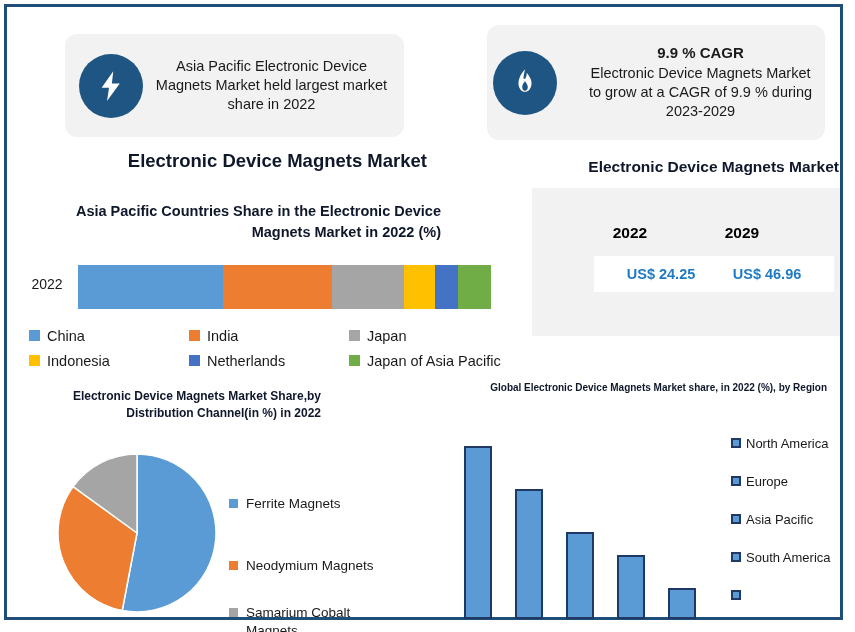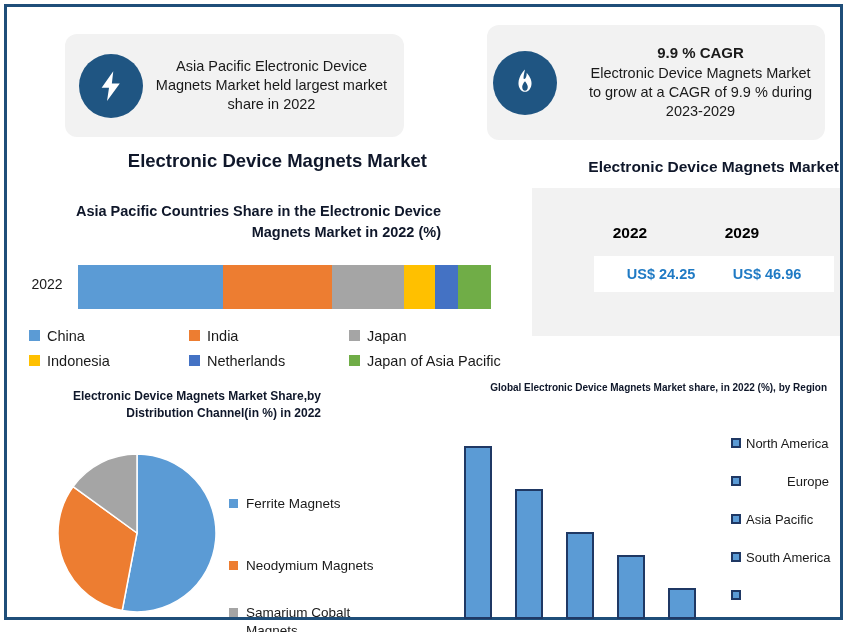--- a/index.html
+++ b/index.html
@@ -238,21 +238,21 @@
         <div class="col" style="left: 68px; width: 28px; height: 130px; background: rgb(91, 155, 213);"></div>
         <div class="col" style="left: 119px; width: 28px; height: 87px; background: rgb(91, 155, 213);"></div>
         <div class="col" style="left: 170px; width: 28px; height: 64px; background: rgb(91, 155, 213);"></div>
         <div class="col" style="left: 221px; width: 28px; height: 31px; background: rgb(91, 155, 213);"></div>
       </div>
     <div id="bar-legend">
         <div class="bli" style="top: 0px;">
           <span class="sw"></span>
           <span>North America</span>
         </div>
-        <div class="bli" style="top: 38px; gap: 41px;">
+        <div class="bli" style="top: 38px;">
           <span class="sw"></span>
           <span>Europe</span>
         </div>
         <div class="bli" style="top: 76px;">
           <span class="sw"></span>
           <span>Asia Pacific</span>
         </div>
         <div class="bli" style="top: 114px;">
           <span class="sw"></span>
           <span>South America</span>

